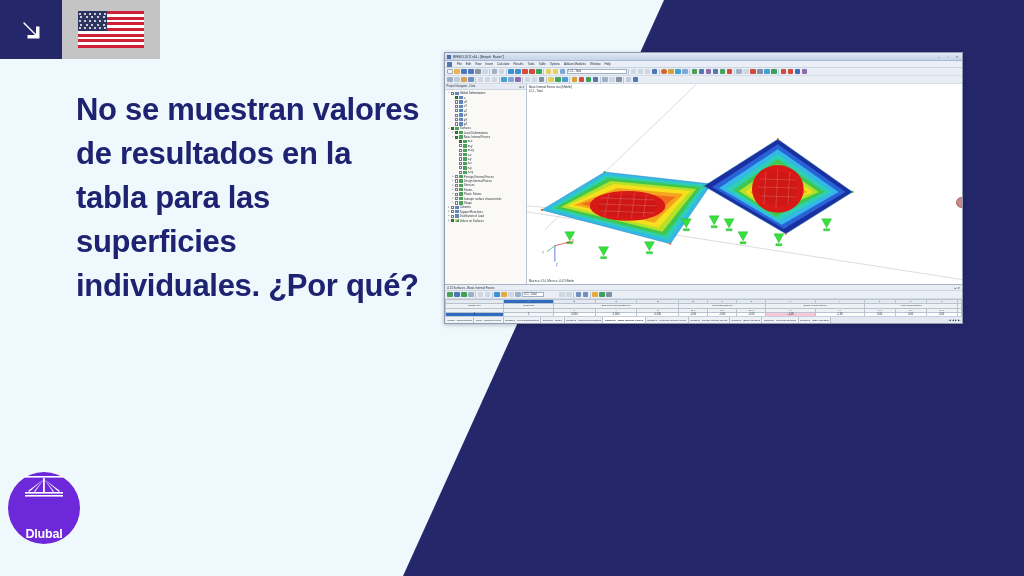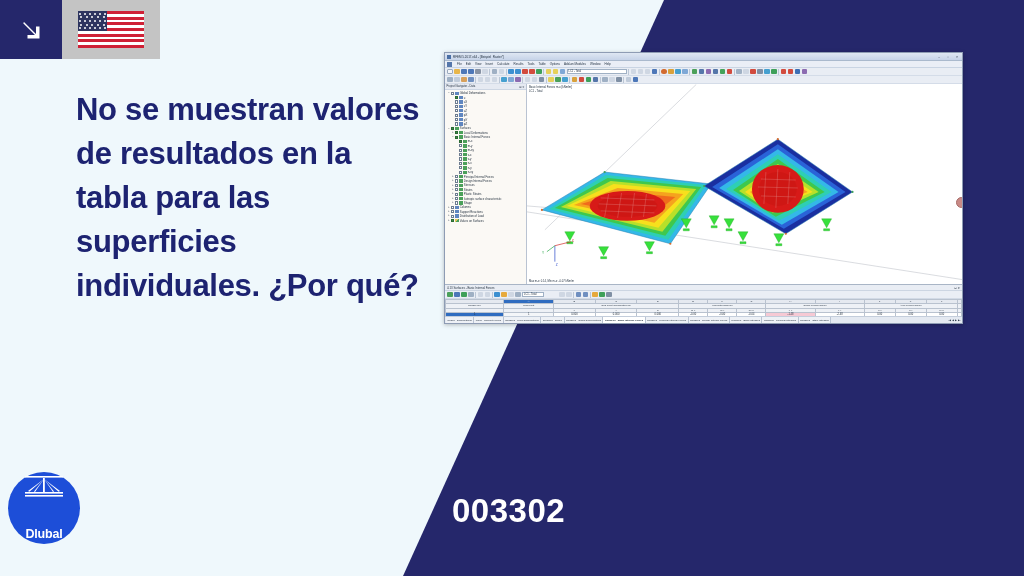--- a/index.html
+++ b/index.html
@@ -46,21 +46,21 @@
   #headline {
     position: absolute; left: 76px; top: 88px; width: 350px;
     color: #1d2371;
     font-size: 31px; font-weight: bold; line-height: 1.42;
     letter-spacing: -0.3px;
   }
 
   
   #logo { position: absolute; left: 8px; top: 472px; width: 72px; height: 72px; }
   #logo-circle {
-    width: 72px; height: 72px; border-radius: 50%; background: #1d4ed8;
+    width: 72px; height: 72px; border-radius: 50%; background: #6d28d9;
     display: flex; flex-direction: column; align-items: center; justify-content: center; gap: 28px;
   }
   #logo-mark { width: 40px; height: 22px; position: relative; margin-bottom: 2px; }
   #logo-text { color: #ffffff; font-size: 12.5px; font-weight: bold; letter-spacing: -0.2px; }
 
   
   #faq-row {
     position: absolute; left: 452px; top: 492px;
     display: flex; align-items: center; gap: 16px; z-index: 5;
   }
@@ -278,21 +278,20 @@
         <path d="M20 4 L36 16 L34.6 16.7 Z" fill="#ffffff"></path>
         <path d="M20 4 L10 16.4 L11 16.9 Z" fill="#ffffff"></path>
         <path d="M20 4 L30 16.4 L29 16.9 Z" fill="#ffffff"></path>
       </svg>
     </div>
     <div id="logo-text">Dlubal</div>
   </div>
 </div>
 
 <div id="faq-row">
-  <div id="faq-number">003302</div>
 </div>
 
 <div id="app-window">
 
   <div id="titlebar">
     <div id="titlebar-icon"></div>
     <div id="title-text">RFEM 5.2017.x64 - [Beispiel_Raster*]</div>
     <div id="window-buttons">
       <span class="win-btn">–</span>
       <span class="win-btn">□</span>

